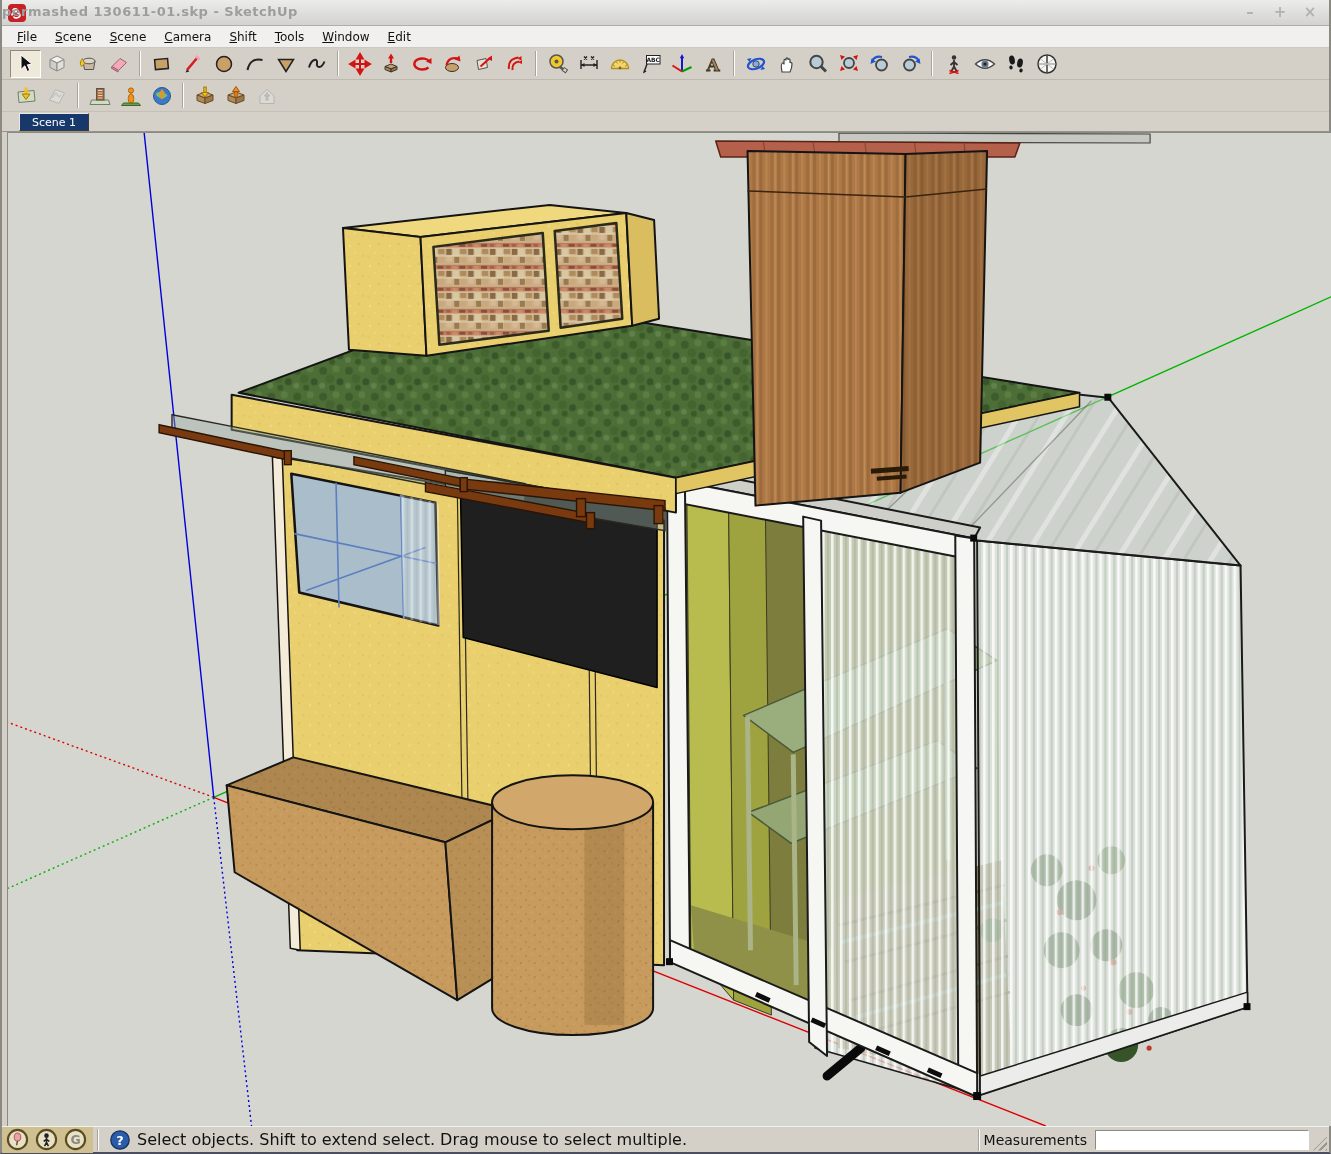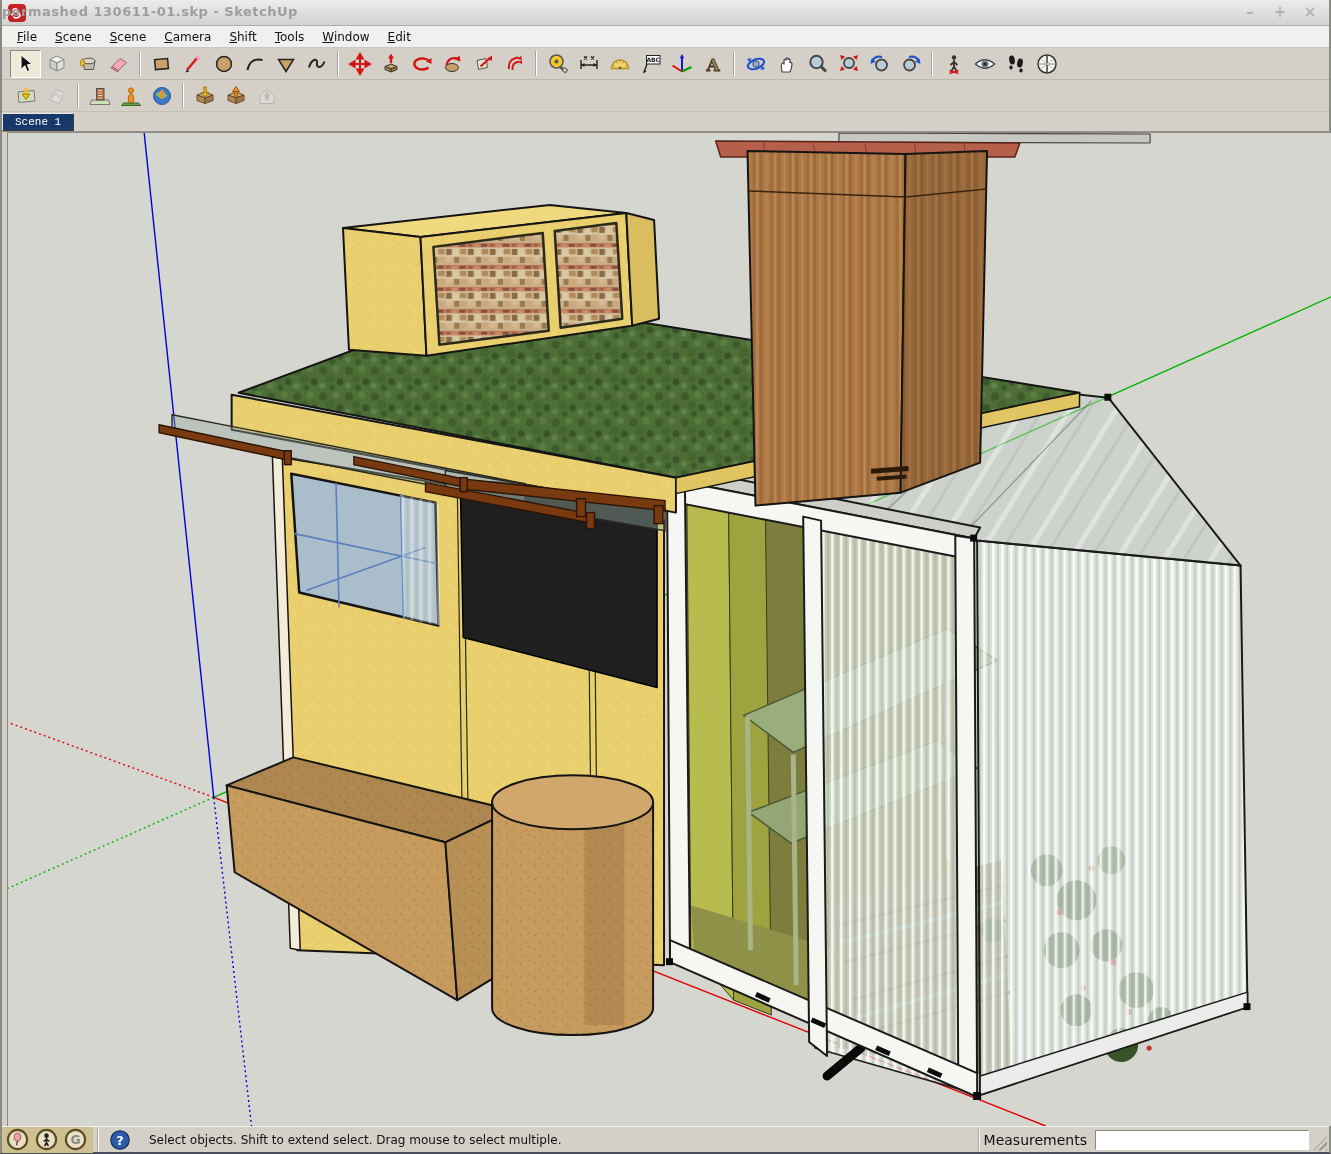--- a/index.html
+++ b/index.html
@@ -24,35 +24,35 @@
   .toolbar { position:absolute; left:0; width:100%; height:32px; background:#d4d0c8;
     display:flex; align-items:center; padding-left:8px; border-bottom:1px solid #bdb9b1; }
   .tb1 { top:48px; } .tb2 { top:80px; border-bottom:1px solid #c4c0b8; }
   .tool { width:31px; height:28px; display:flex; align-items:center; justify-content:center; }
   .tool svg { width:24px; height:24px; }
   .tool.active { background:#efe9d9; border:1px solid; border-color:#8a8a82 #ffffff #ffffff #8a8a82; }
   .tool.disabled { opacity:.5; }
   .tbsep { width:2px; height:25px; margin:0 5px; border-left:1px solid #a8a49c; border-right:1px solid #ffffff; }
   
   .scenebar { position:absolute; left:0; top:112px; width:100%; height:20px; background:#d5d1c9;
-    border-bottom:1px solid #96928a; display:flex; align-items:center; padding-left:0;font-family:Liberation Mono, monospace; }
+    border-bottom:1px solid #96928a; display:flex; align-items:center; padding-left:17px; }
   .scene-tab { height:18px; padding:2px 12px 0 12px; font-size:11px; color:#fff;
     background:#17386b; border:1px solid; border-color:#e8e8e4 #3a3a38 #3a3a38 #e8e8e4; }
   
   .viewport { position:absolute; left:5px; top:132px; width:1324px; height:994px;
     background:#d6d6d1; border-left:1px solid #8a8a84; border-top:1px solid #8a8a84; }
   .viewport svg.scene { position:absolute; left:0; top:0; width:100%; height:100%; }
   
   .statusbar { position:absolute; left:0; top:1126px; width:100%; height:26px; background:#d4d0c8;
     display:flex; align-items:center; border-top:1px solid #f2f2ee; }
   .status-icons { height:26px; background:#cfc092; display:flex; align-items:center; padding:0 6px 0 4px; gap:6px; }
   .status-circle { width:23px; height:23px; }
   .status-sep { width:2px; height:22px; margin:0 4px; border-left:1px solid #a8a49c; border-right:1px solid #fff; }
   .help-icon { width:22px; height:22px; margin-left:6px; }
-  .status-msg { font-size:12px; color:#111; margin-left:18px; flex:0 1 auto; white-space:nowrap; }
+  .status-msg { font-size:16px; color:#111; margin-left:6px; flex:0 1 auto; white-space:nowrap; }
   .status-right { margin-left:auto; display:flex; align-items:center; }
   .meas-label { font-size:14px; color:#111; margin-right:8px; }
   .meas-box { width:214px; height:20px; background:#fff; border:1px solid; margin-right:4px;
     border-color:#8a8a82 #ffffff #ffffff #8a8a82; font-size:12px; padding:0 4px; outline:none; }
   .grip { width:14px; height:14px; align-self:flex-end;
     background:repeating-linear-gradient(135deg,transparent 0 3px,#9a968e 3px 5px); 
     clip-path:polygon(100% 0,100% 100%,0 100%); margin-right:2px; }
 </style>
 </head>
 <body>

